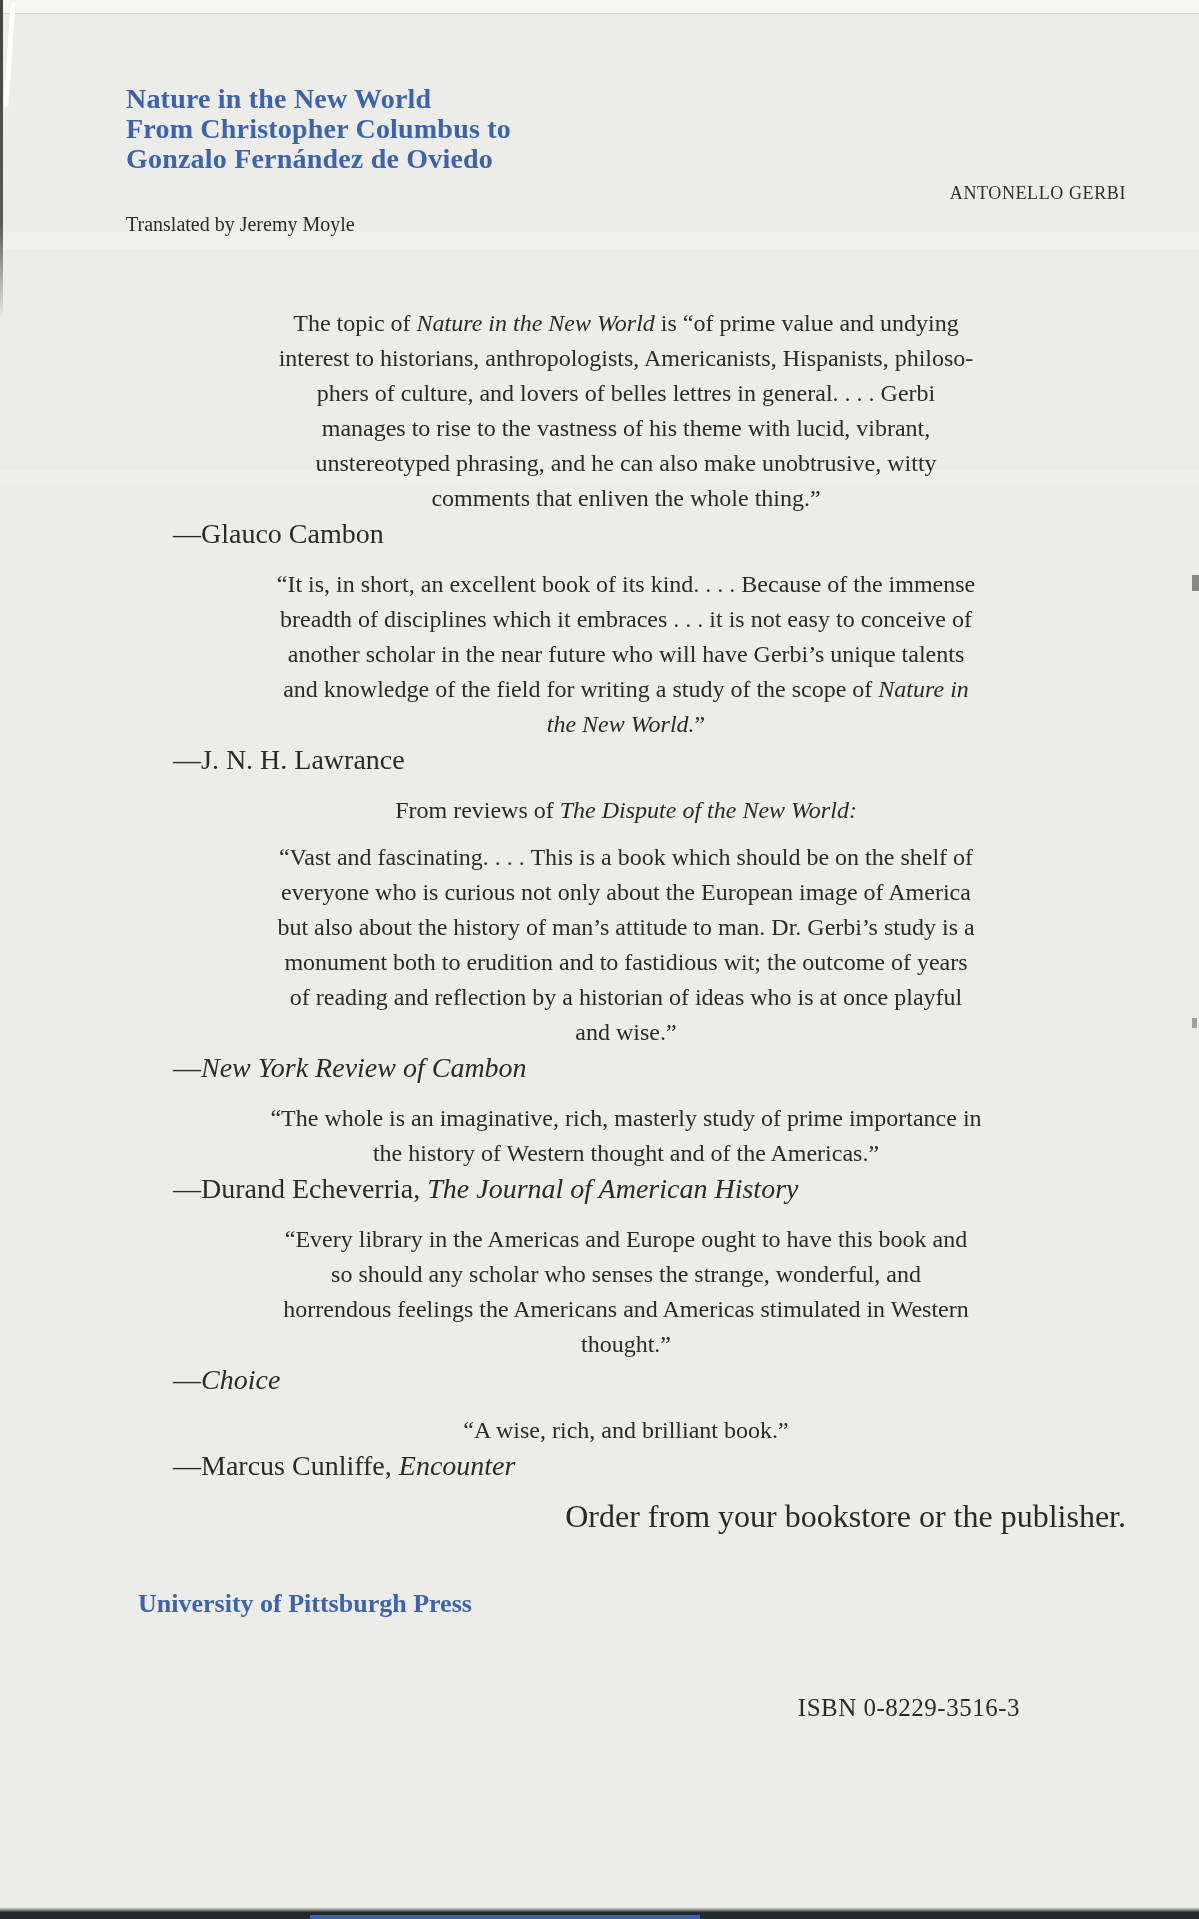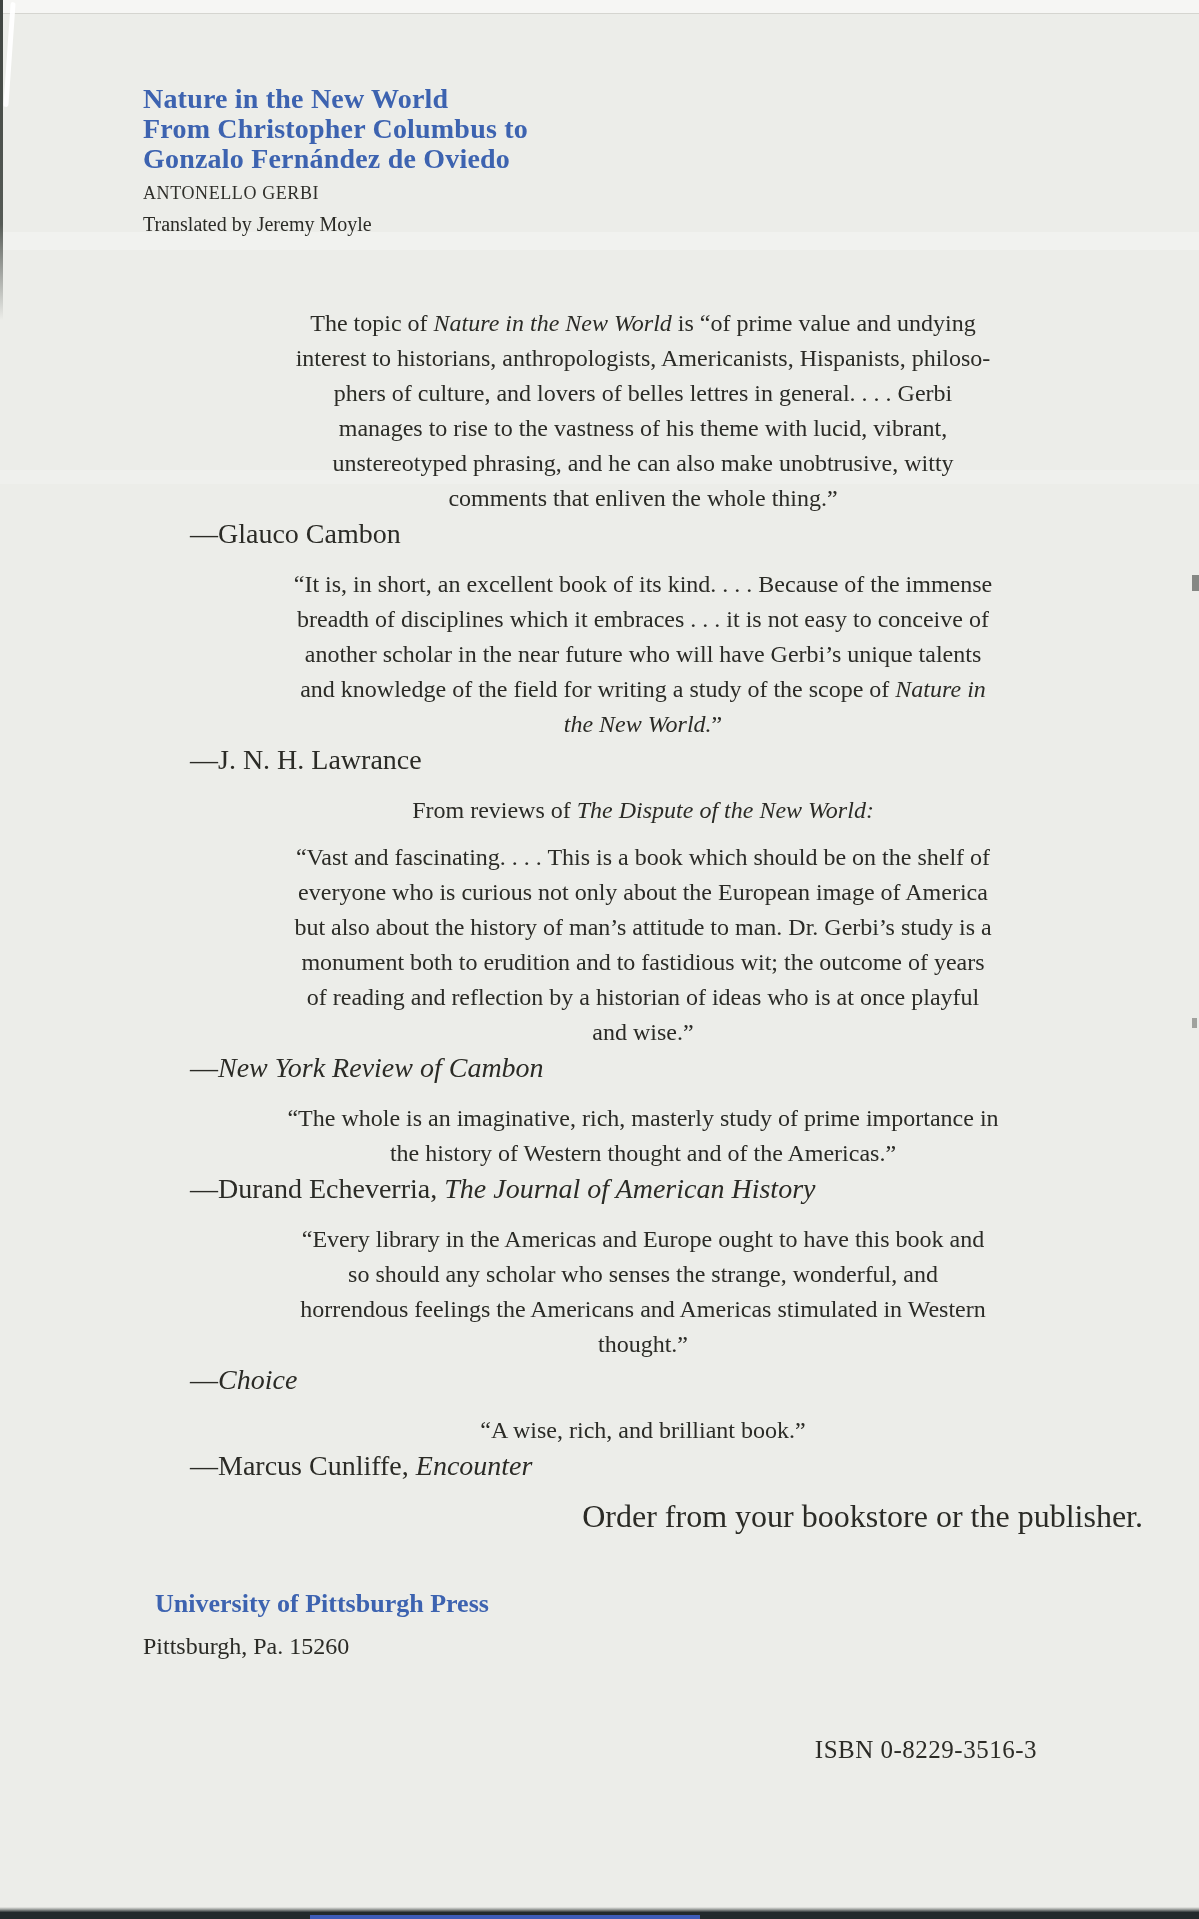--- a/index.html
+++ b/index.html
@@ -8,38 +8,39 @@
     width: 1199px;
     height: 1919px;
     margin: 0 auto;
     background: var(--paper, #ecede9);
     font-family: "Liberation Serif", "DejaVu Serif", serif;
     color: var(--ink, #2b2b26);
     overflow: hidden;
   }
   .content {
     position: absolute;
-    left: 143px;
+    left: 126px;
     top: 84px;
     width: 1000px;
   }
   .title {
     margin: 0;
     font-size: 28px;
     line-height: 30px;
     font-weight: bold;
     color: var(--accent, #3d63b0);
     white-space: pre-line;
     letter-spacing: 0.2px;
   }
   .author {
     margin-top: 9px;
     font-size: 18px;
     letter-spacing: 0.6px;
     color: #2f2f2a;
+    text-align: right;
   }
   .translator {
     margin-top: 4px;
     font-size: 20px;
     line-height: 32px;
   }
   .quote { margin: 0 0 16px 0; }
   .first-quote { margin-top: 66px; }
   .qbody {
     margin: 0;
@@ -189,21 +190,20 @@
 
     <div class="quote">
       <p class="qbody"><span>“A wise, rich, and brilliant book.”</span></p>
       <p class="qattr"><span>—Marcus Cunliffe, </span><em>Encounter</em></p>
     </div>
 
     <p class="order-line">Order from your bookstore or the publisher.</p>
 
     <div class="publisher">
       <p class="publisher-name">University of Pittsburgh Press</p>
-      <p class="publisher-address">Pittsburgh, Pa. 15260</p>
     </div>
 
     <div class="isbn">ISBN 0-8229-3516-3</div>
 
   </div>
 
   <div class="bottom-strip">
     <div class="bottom-blue"></div>
   </div>
 

